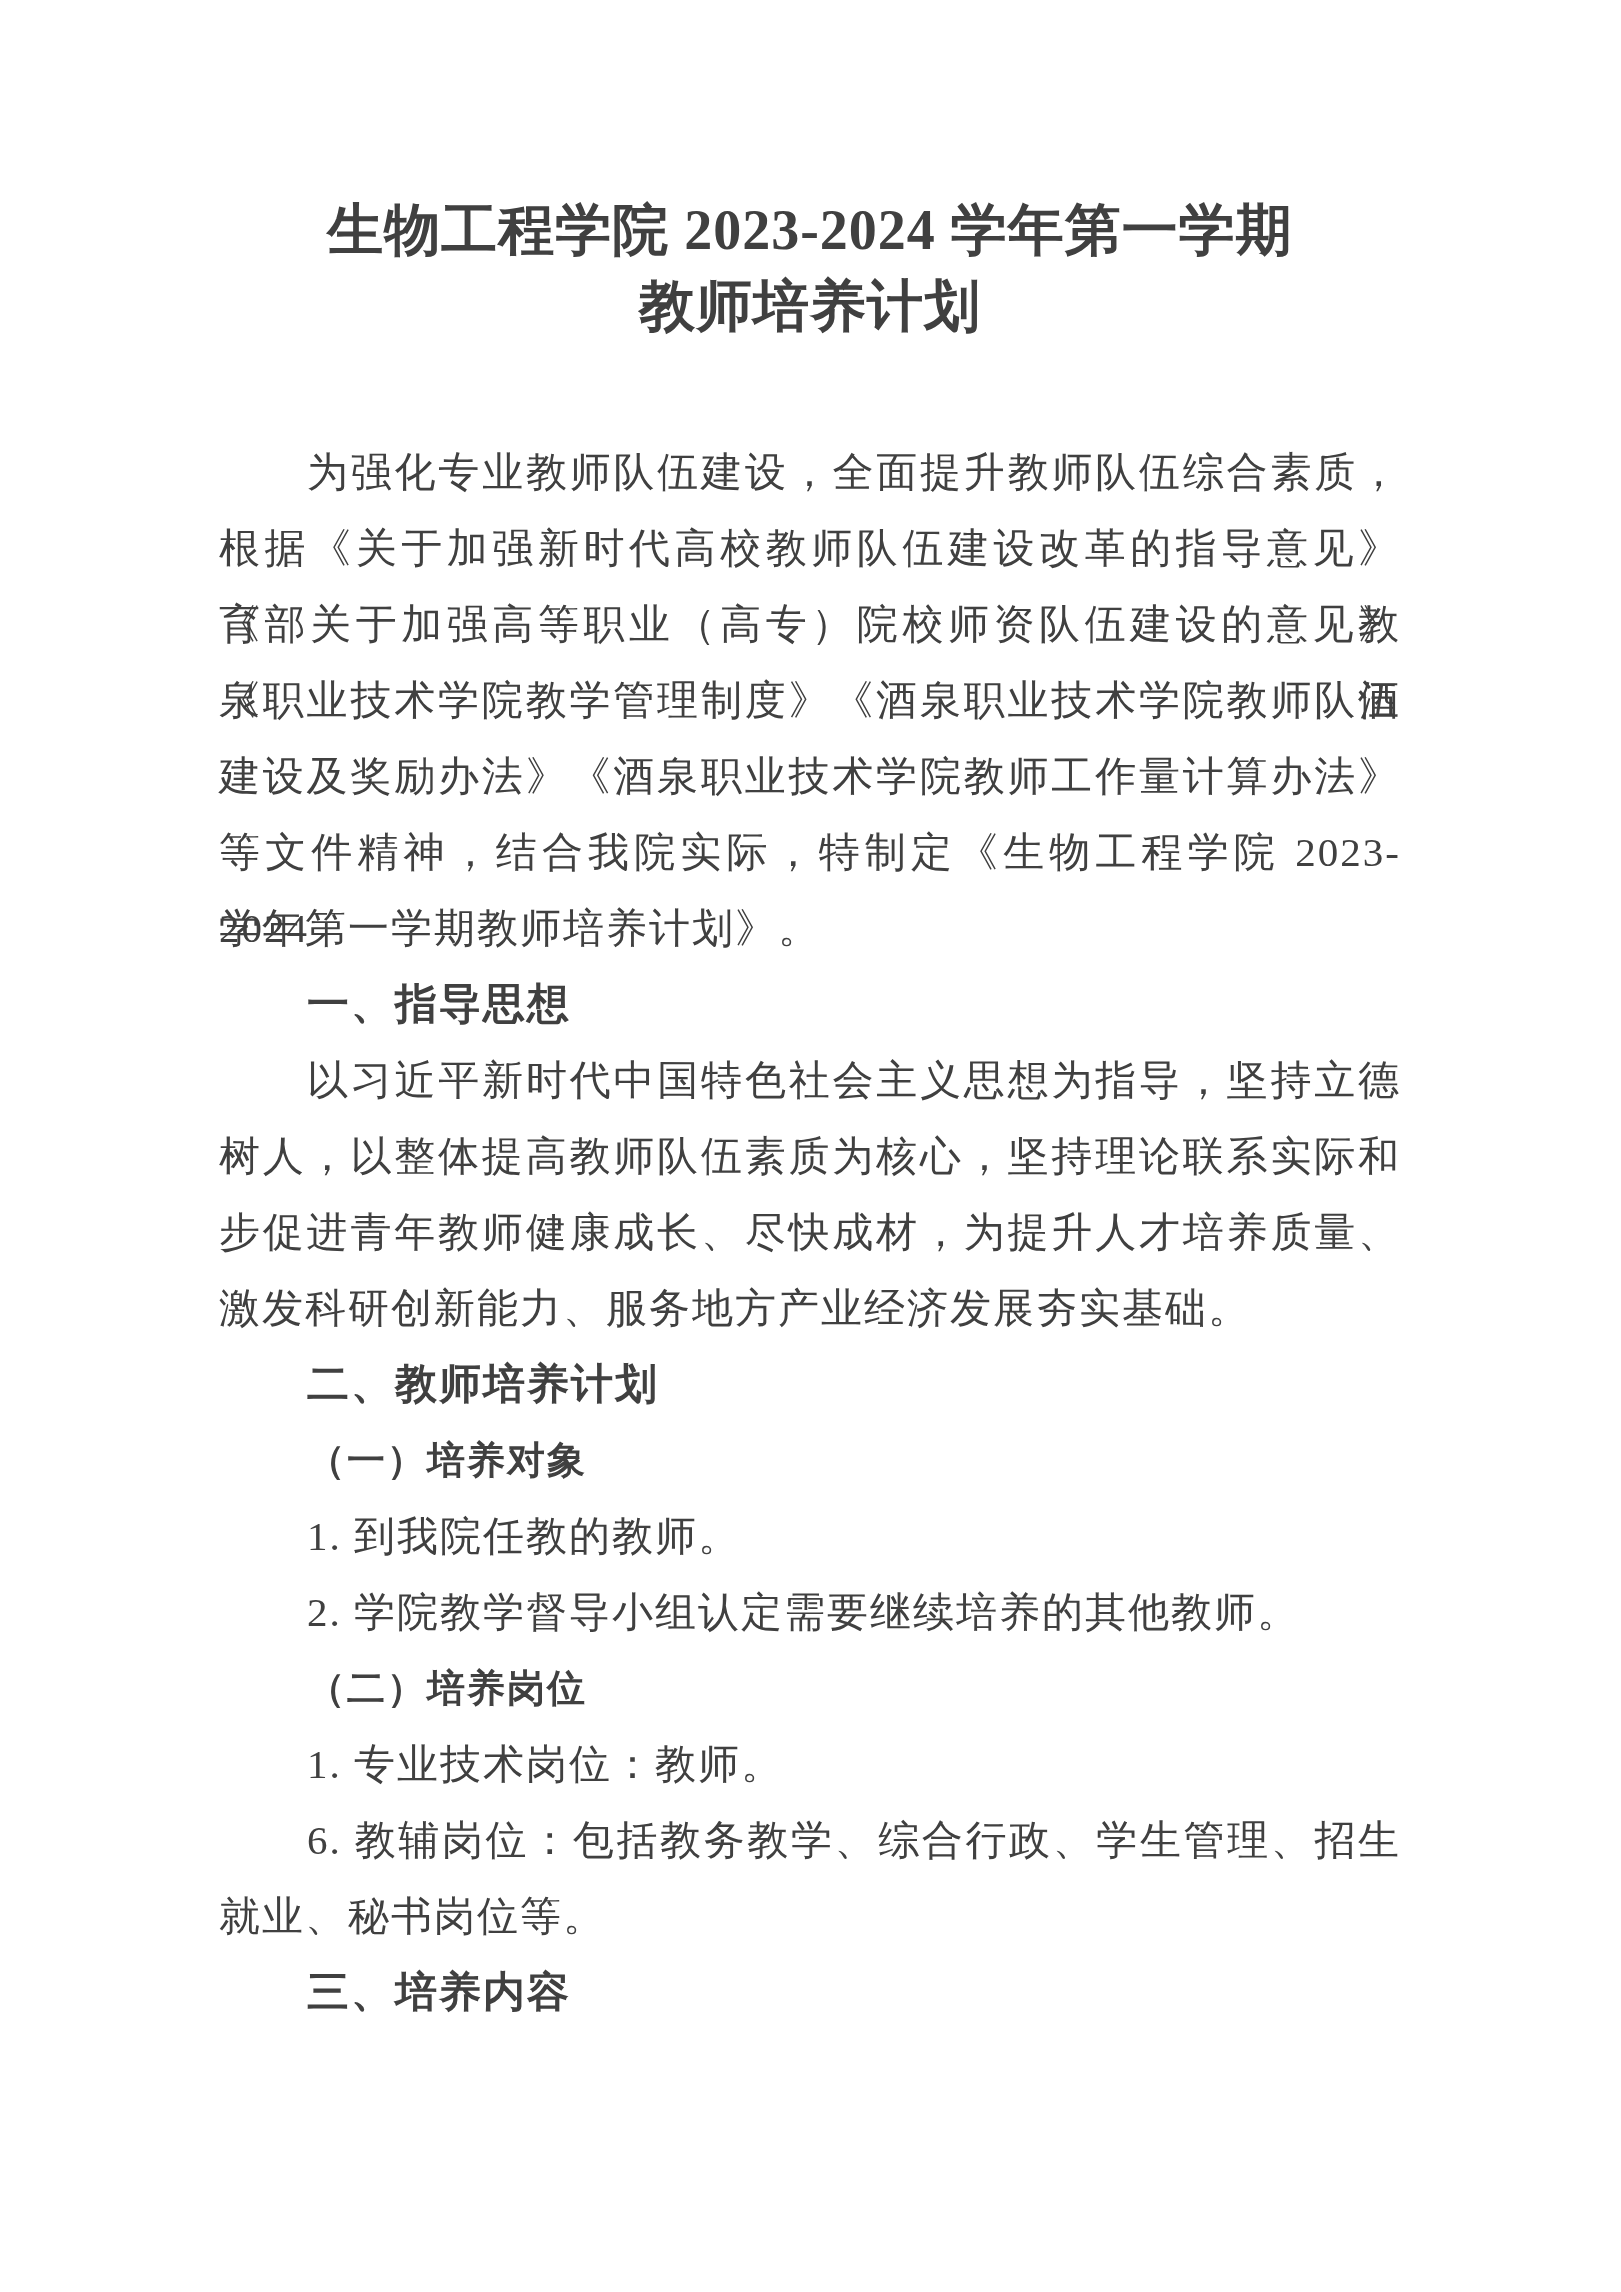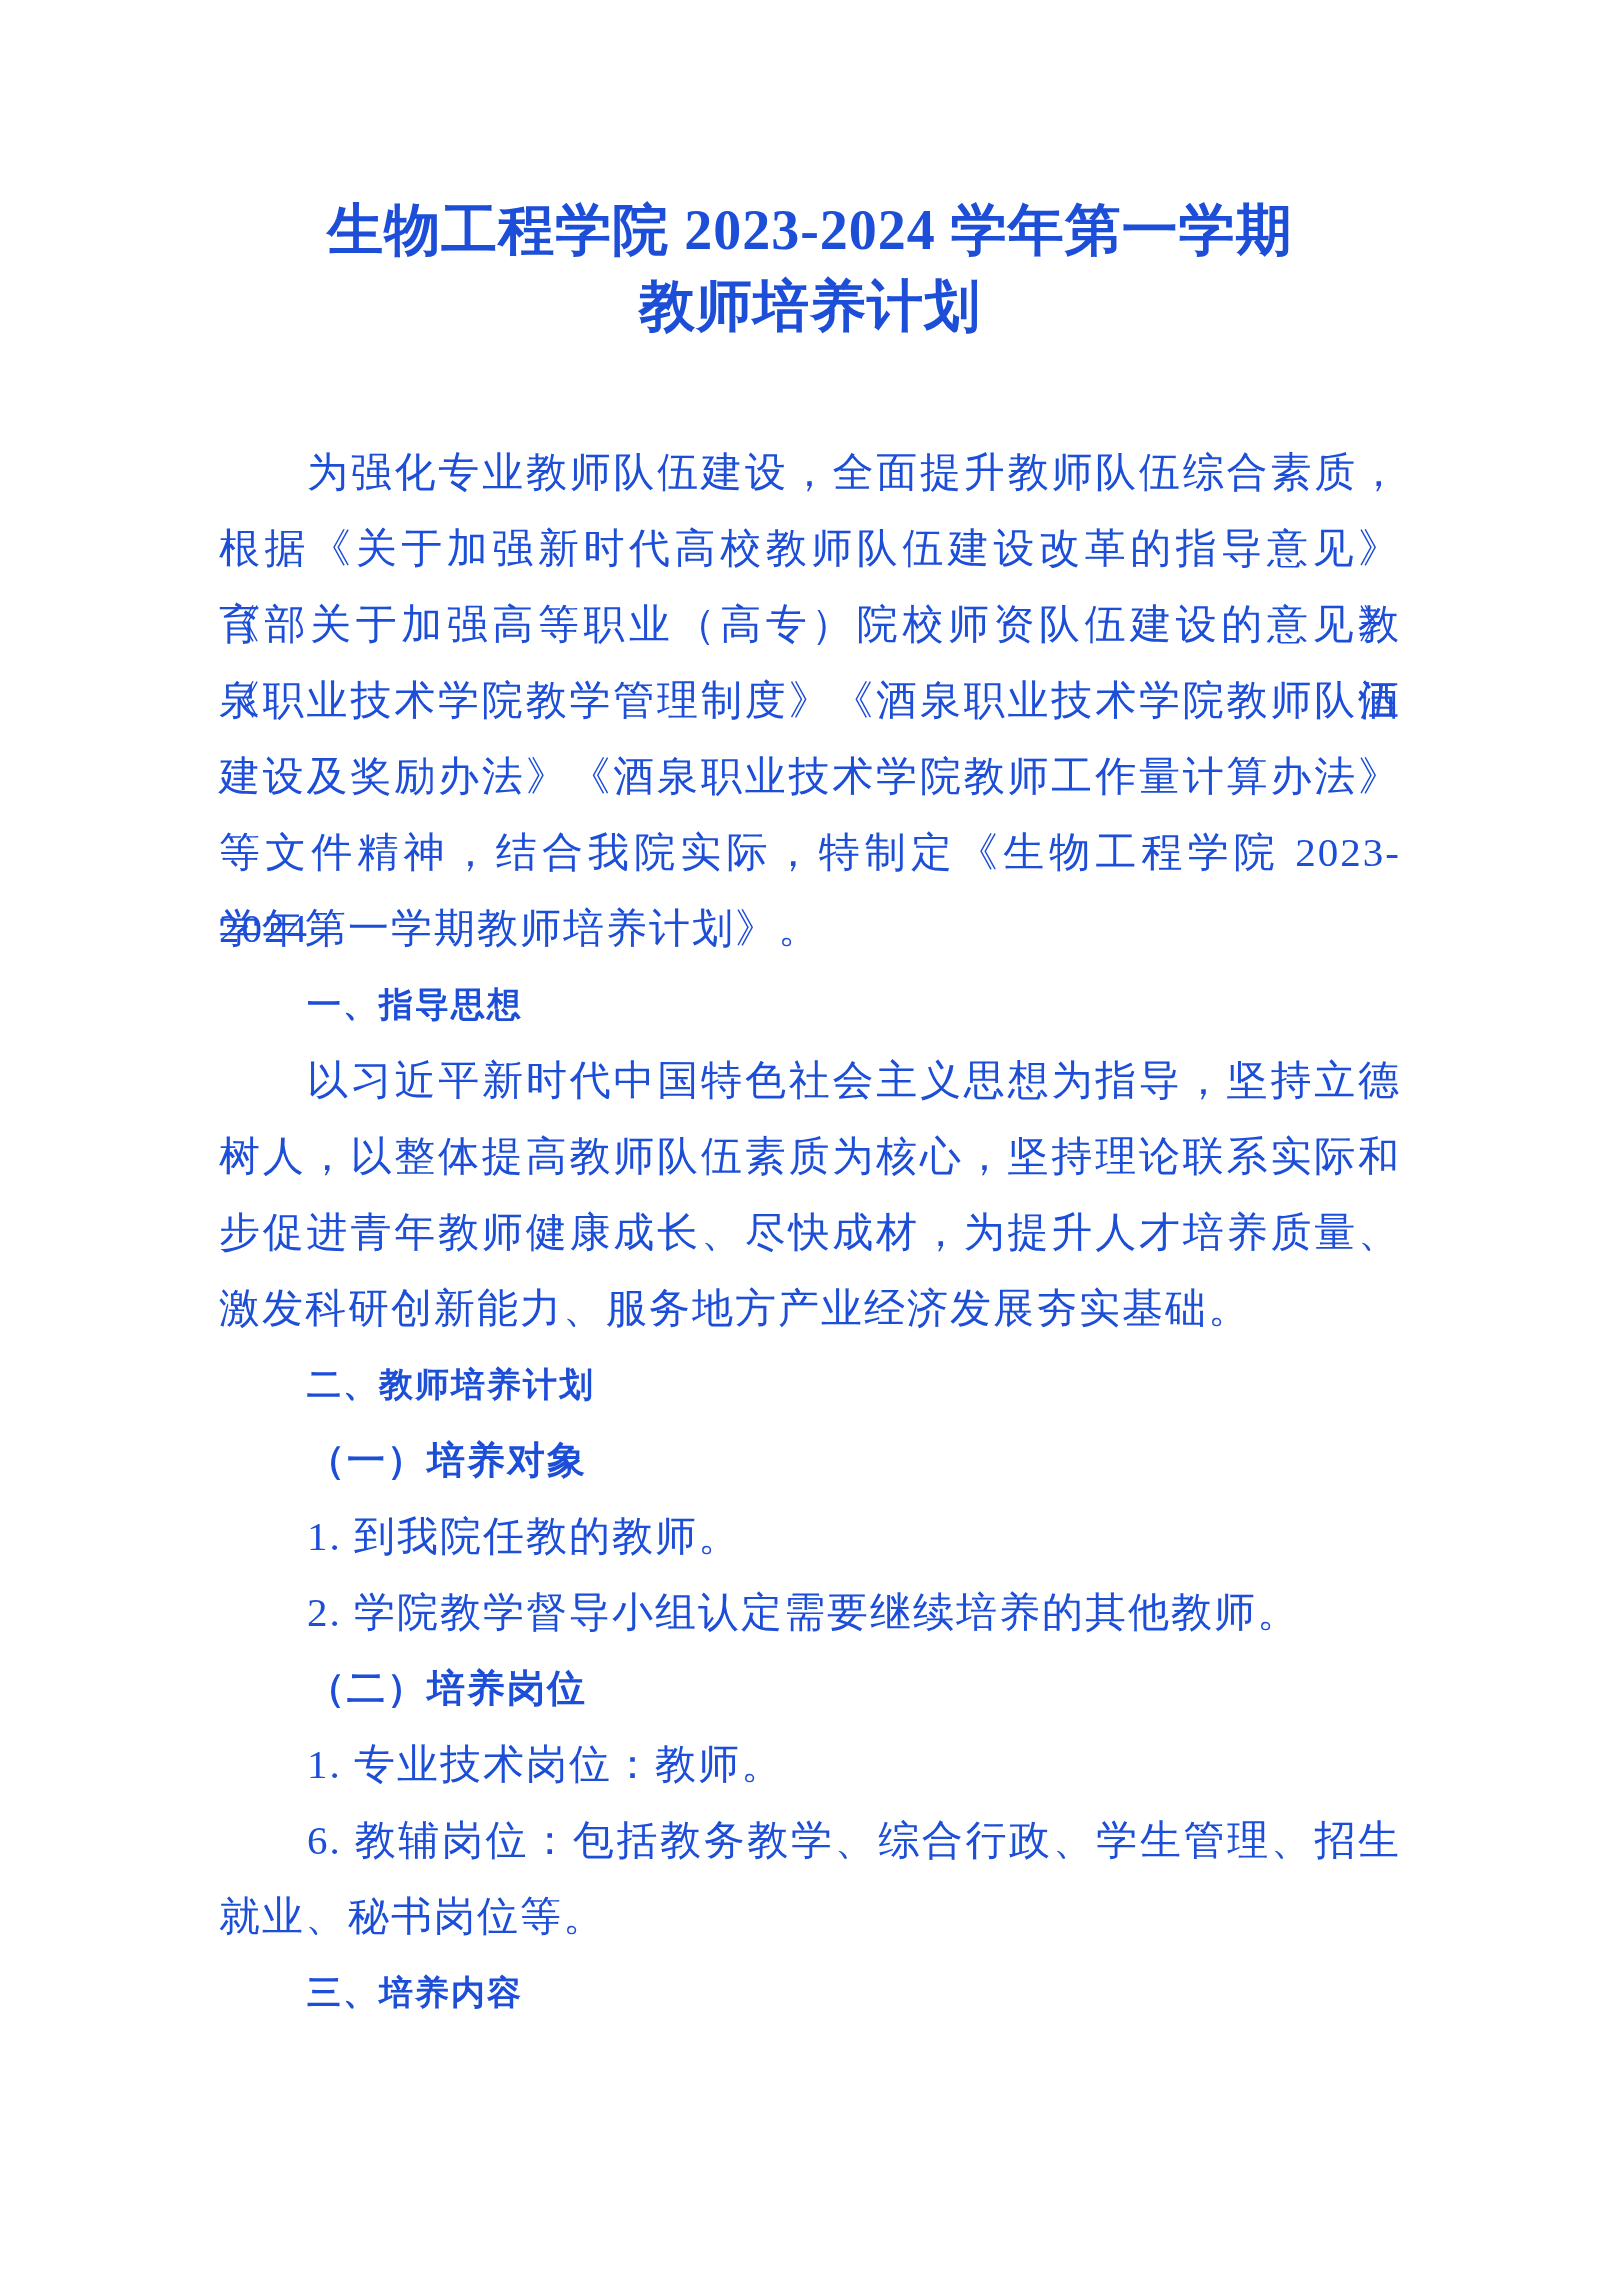--- a/index.html
+++ b/index.html
@@ -8,21 +8,21 @@
     background: #888;
   }
   .page {
     position: relative;
     width: 1621px;
     height: 2293px;
     margin: 0 auto;
     background: #ffffff;
     overflow: hidden;
     font-family: "Liberation Serif", serif;
-    color: #1d4ed8;
+    color: #404040;
   }
   .title-block {
     position: absolute;
     left: 219px;
     top: 192px;
     width: 1182px;
     text-align: center;
     font-weight: bold;
     font-size: 56px;
     line-height: 76px;
@@ -50,21 +50,21 @@
     text-justify: inter-character;
   }
   
   .il {
     text-indent: 88px;
   }
   
   .hd {
     font-family: "Liberation Sans", sans-serif;
     font-weight: bold;
-    font-size: 34px;
+    font-size: 42px;
     letter-spacing: 2px;
   }
   
   .sh {
     font-weight: bold;
     font-size: 38px;
   }
 </style>
 </head>
 <body>

